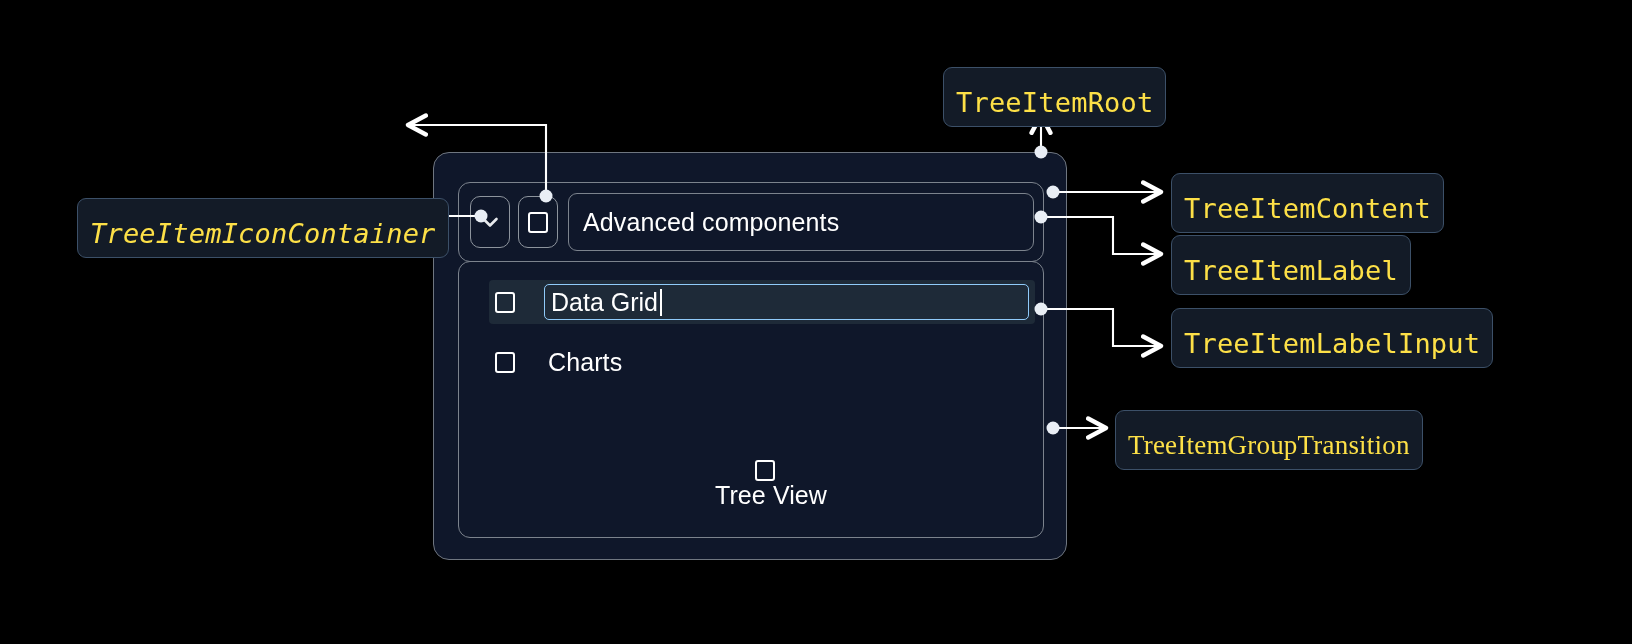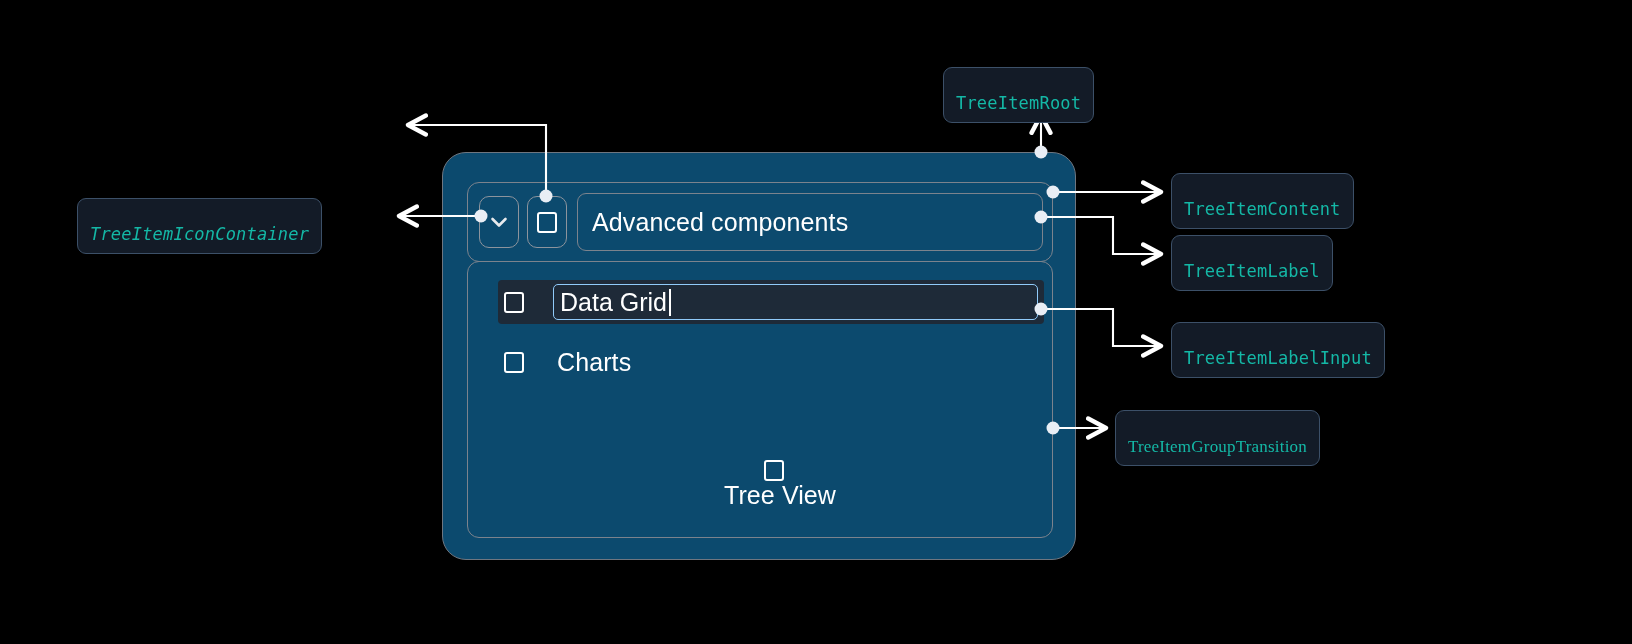--- a/index.html
+++ b/index.html
@@ -32,41 +32,41 @@
     z-index: 5;
   }
 
   
   .chip {
     position: absolute;
     box-sizing: border-box;
     background: #131b27;
     border: 1px solid #3c5068;
     border-radius: 9px;
-    color: #14b8a6;
+    color: #fde047;
     font-family: "DejaVu Sans Mono", "Liberation Mono", monospace;
-    font-size: 17px;
+    font-size: 27px;
     line-height: 1;
     letter-spacing: 0.2px;
-    padding: 27px 12px 10px 12px;
+    padding: 21px 12px 10px 12px;
     white-space: nowrap;
     z-index: 9;
   }
 
   
   #tree-root {
     position: absolute;
-    left: 442px;
+    left: 433px;
     top: 152px;
     width: 634px;
     height: 408px;
     box-sizing: border-box;
-    background: #0c4a6e;
+    background: #0f172a;
     border: 1px solid #6f7680;
-    border-radius: 24px;
+    border-radius: 16px;
     z-index: 2;
   }
 
   #tree-content {
     position: absolute;
     left: 24px;
     top: 29px;
     width: 586px;
     height: 80px;
     box-sizing: border-box;
@@ -298,21 +298,21 @@
   </div>
 
   <div class="chip" style="left:1171px; top:235px;">
     <span>TreeItemLabel</span>
   </div>
 
   <div class="chip" style="left:1171px; top:173px;">
     <span>TreeItemContent</span>
   </div>
 
-  <div class="chip" style="left:1171px; top:322px;text-align:center;">
+  <div class="chip" style="left:1171px; top:308px;text-align:center;">
     <span>TreeItemLabelInput</span>
   </div>
 
   <div class="chip" style="left:1115px; top:410px;font-family:Liberation Serif, serif;">
     <span>TreeItemGroupTransition</span>
   </div>
 
 </div>
 
 </body></html>

